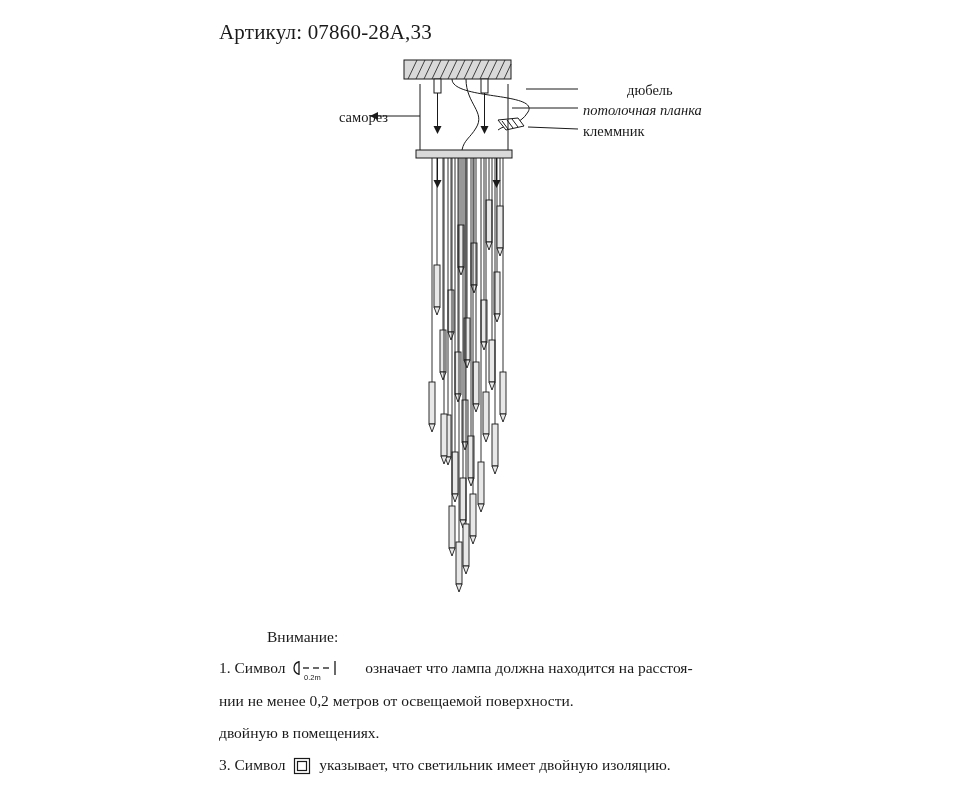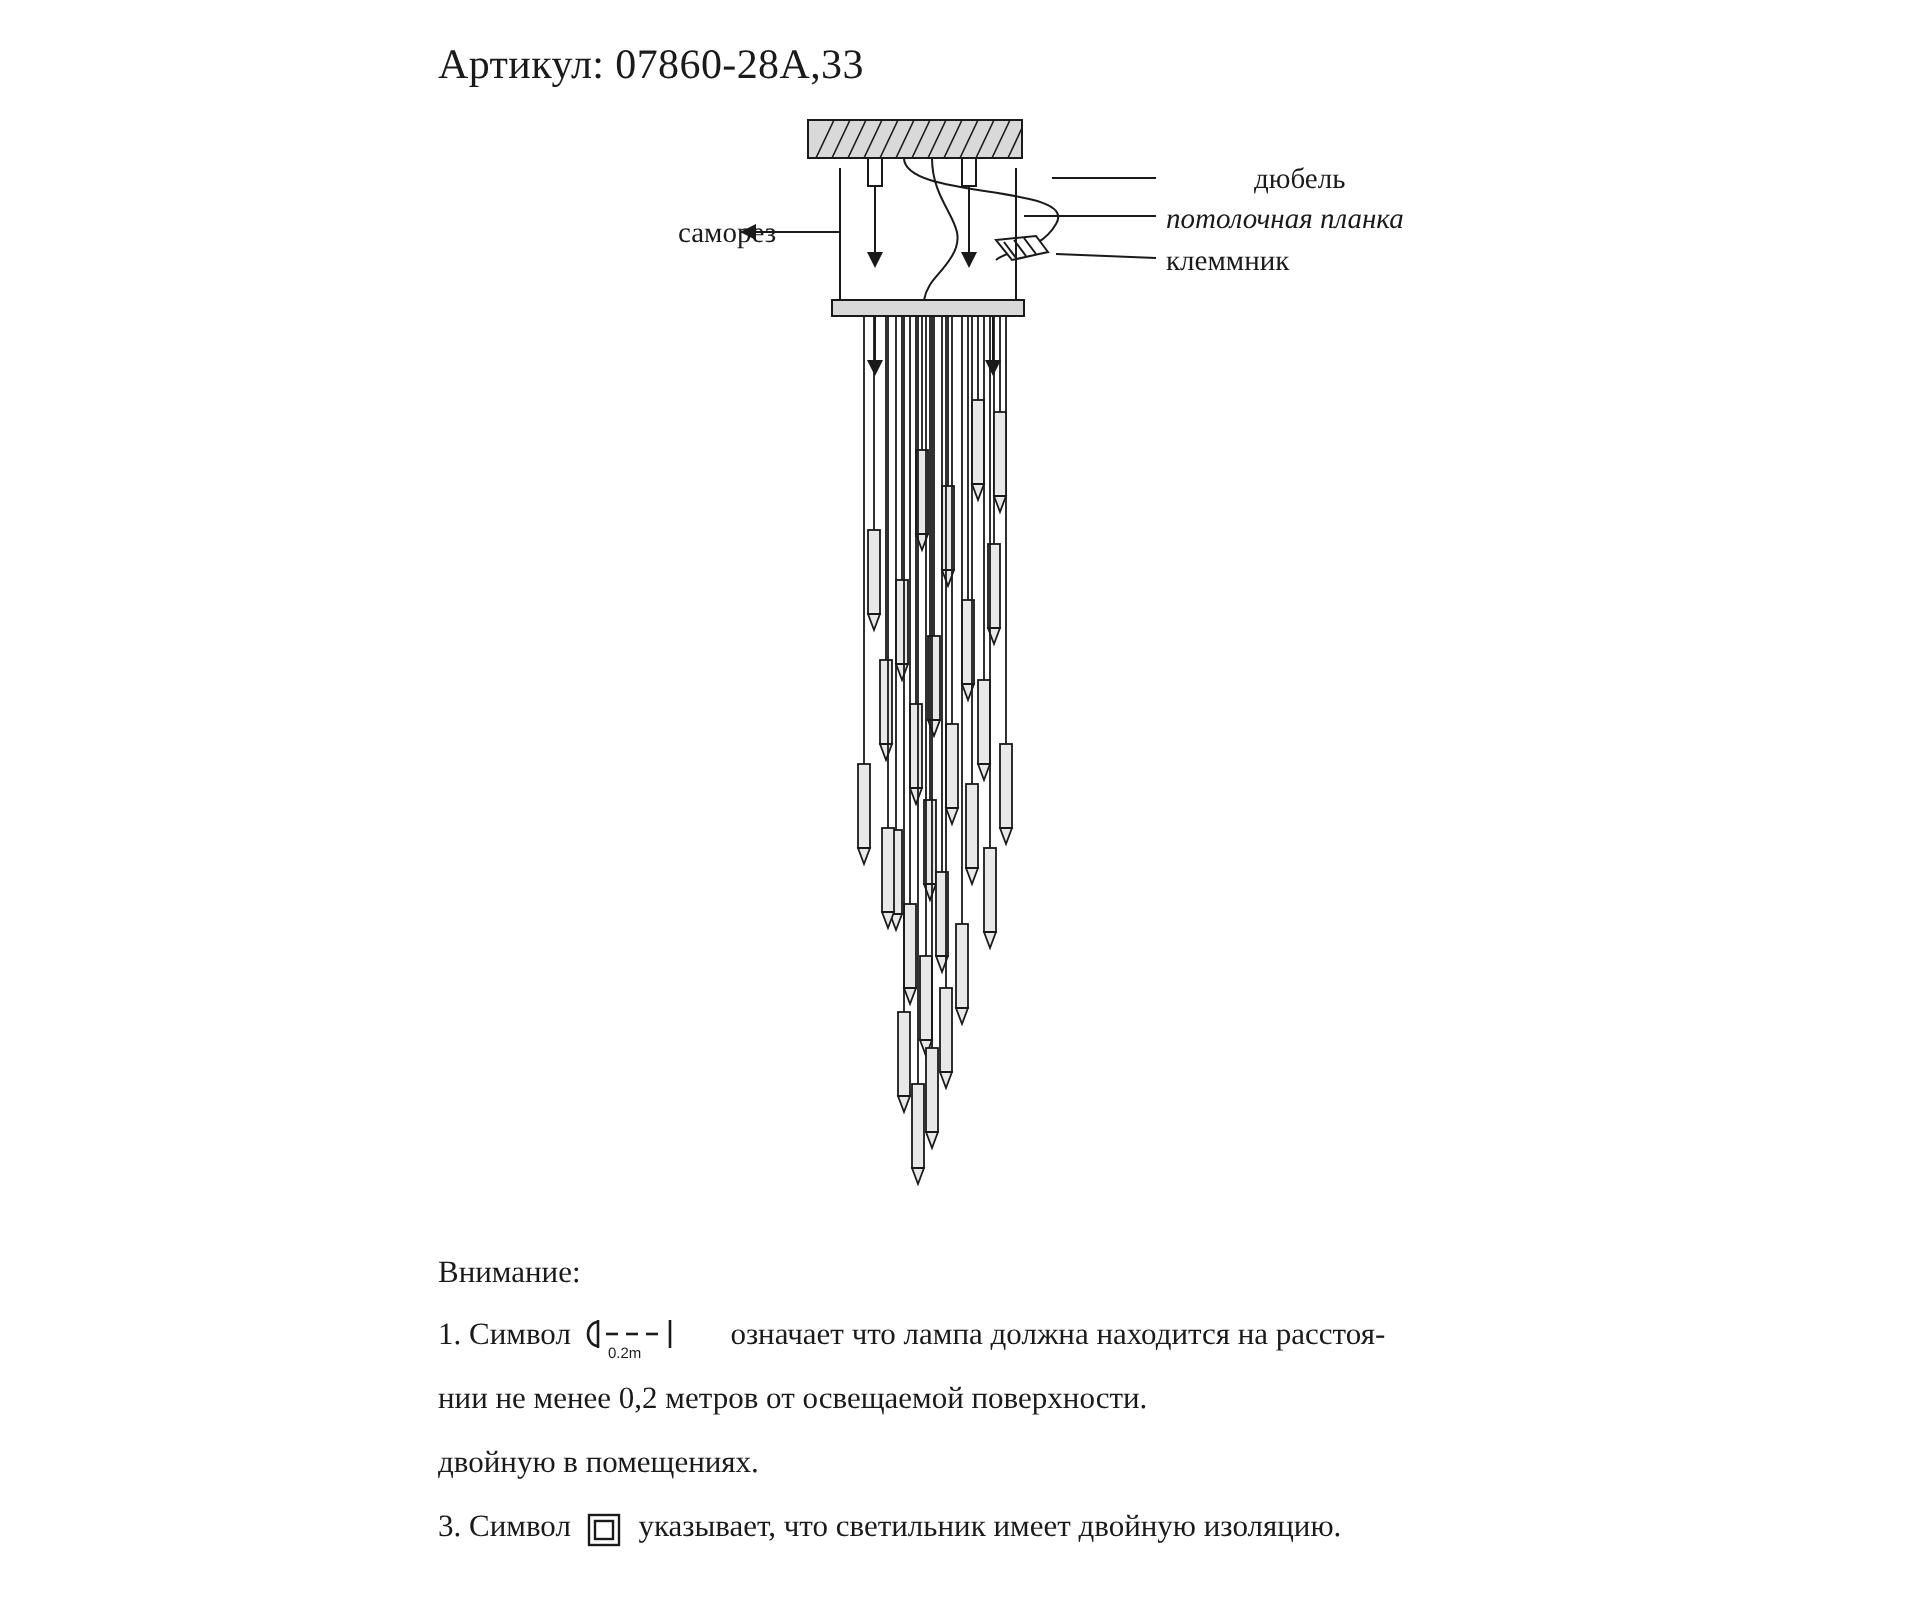--- a/index.html
+++ b/index.html
@@ -49,21 +49,21 @@
   .callout-samorez{ left: 305px; top: 108px; margin-left: 34px; }
 
   .notes {
     position: absolute;
     left: 219px;
     top: 624px;
     width: 560px;
     font-size: 15.5px;
     line-height: 1.62;
   }
-  .notes .heading { margin-bottom: 6px; }
+  .notes .heading { margin-bottom: 6px; margin-left: 48px; }
   .notes p {
     margin: 0 0 7px 0;
     text-indent: 0;
   }
   .inline-sym {
     display: inline-block;
     vertical-align: middle;
     position: relative;
     margin: 0 4px;
   }

